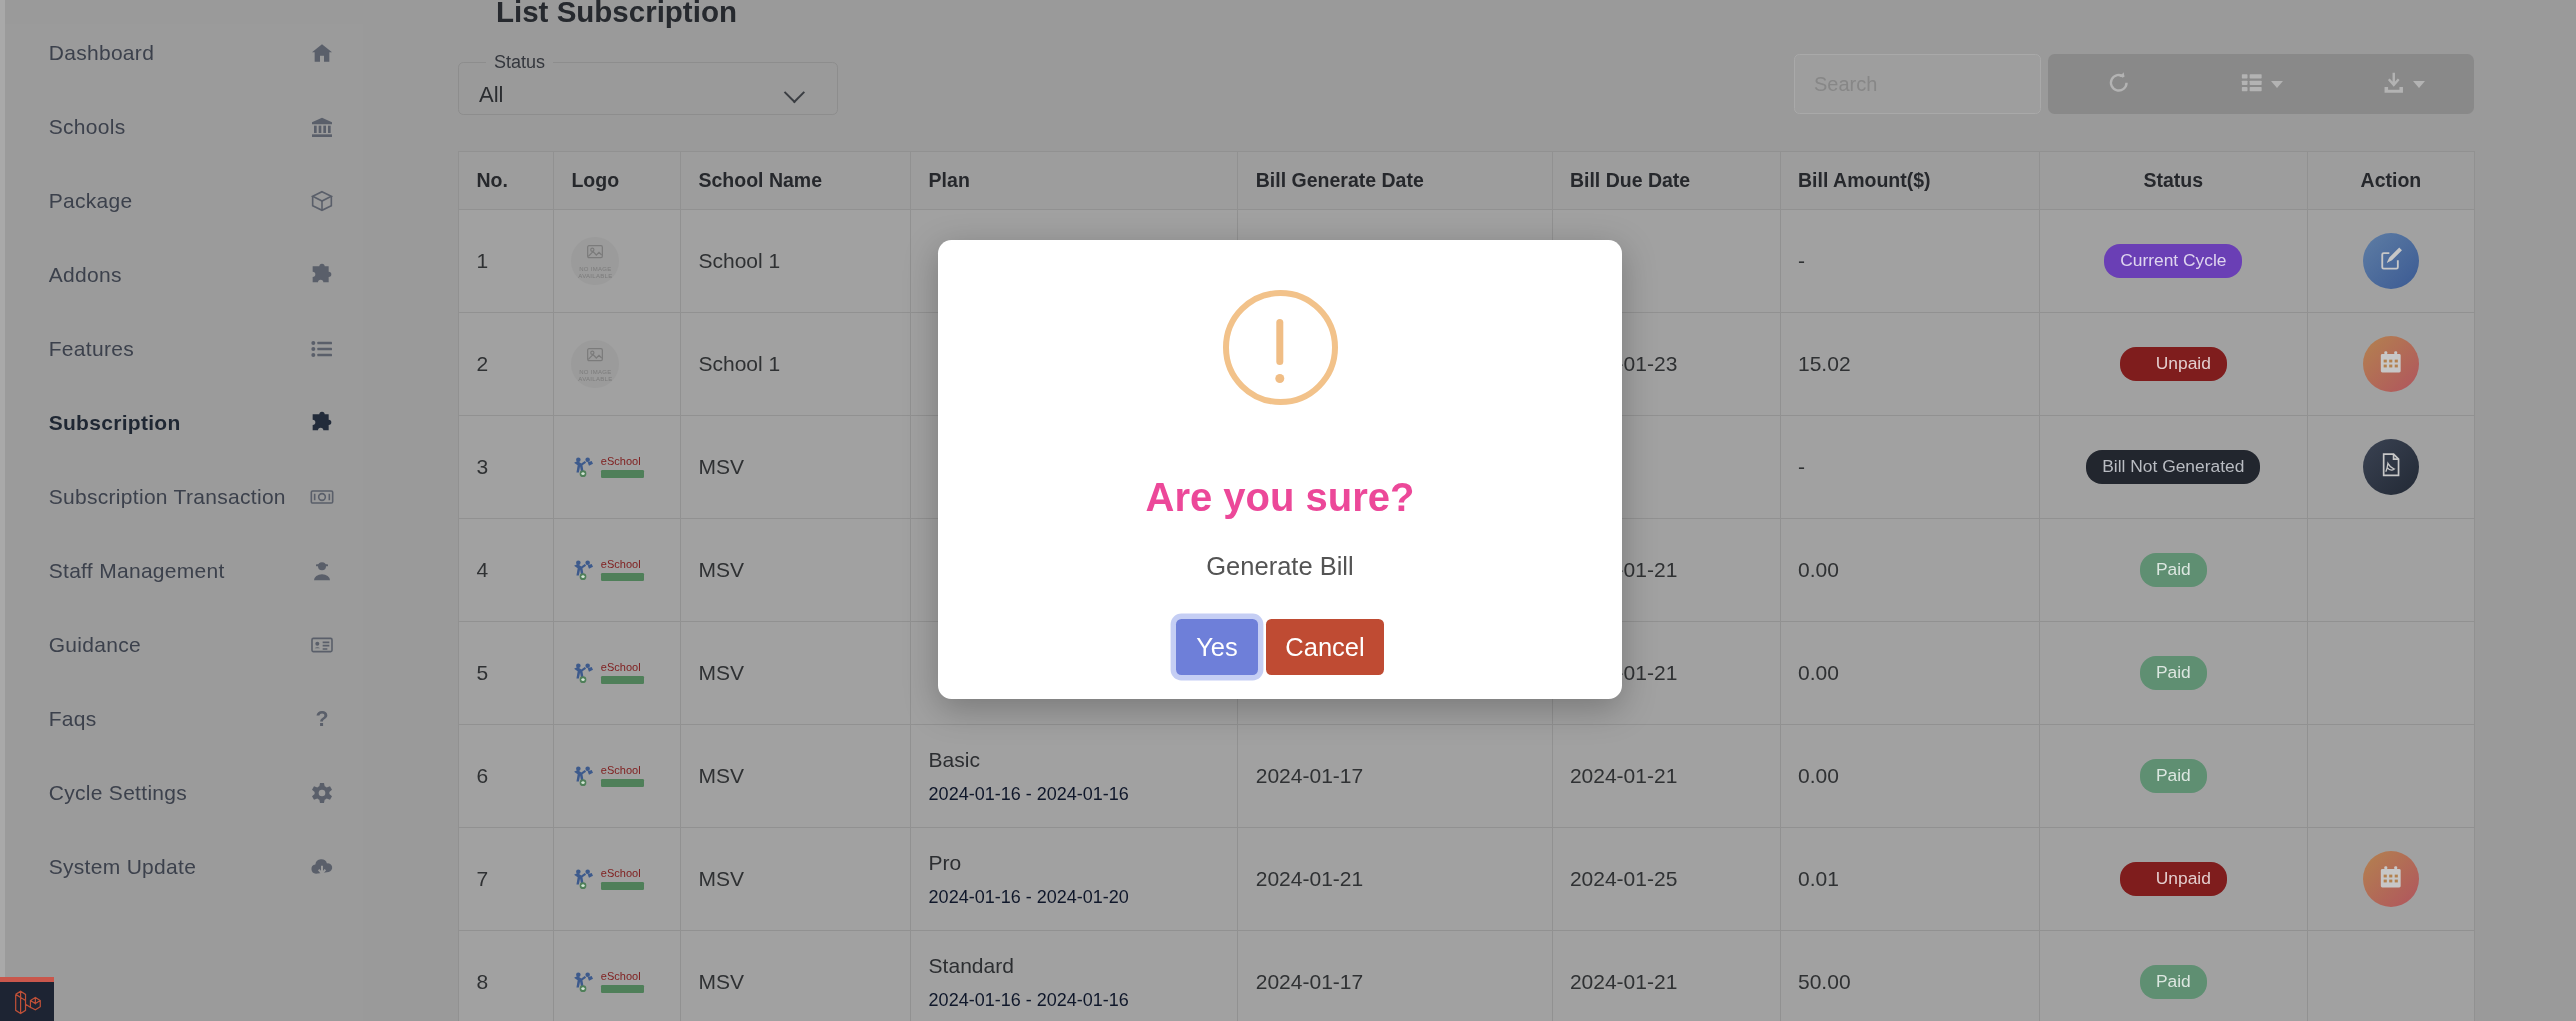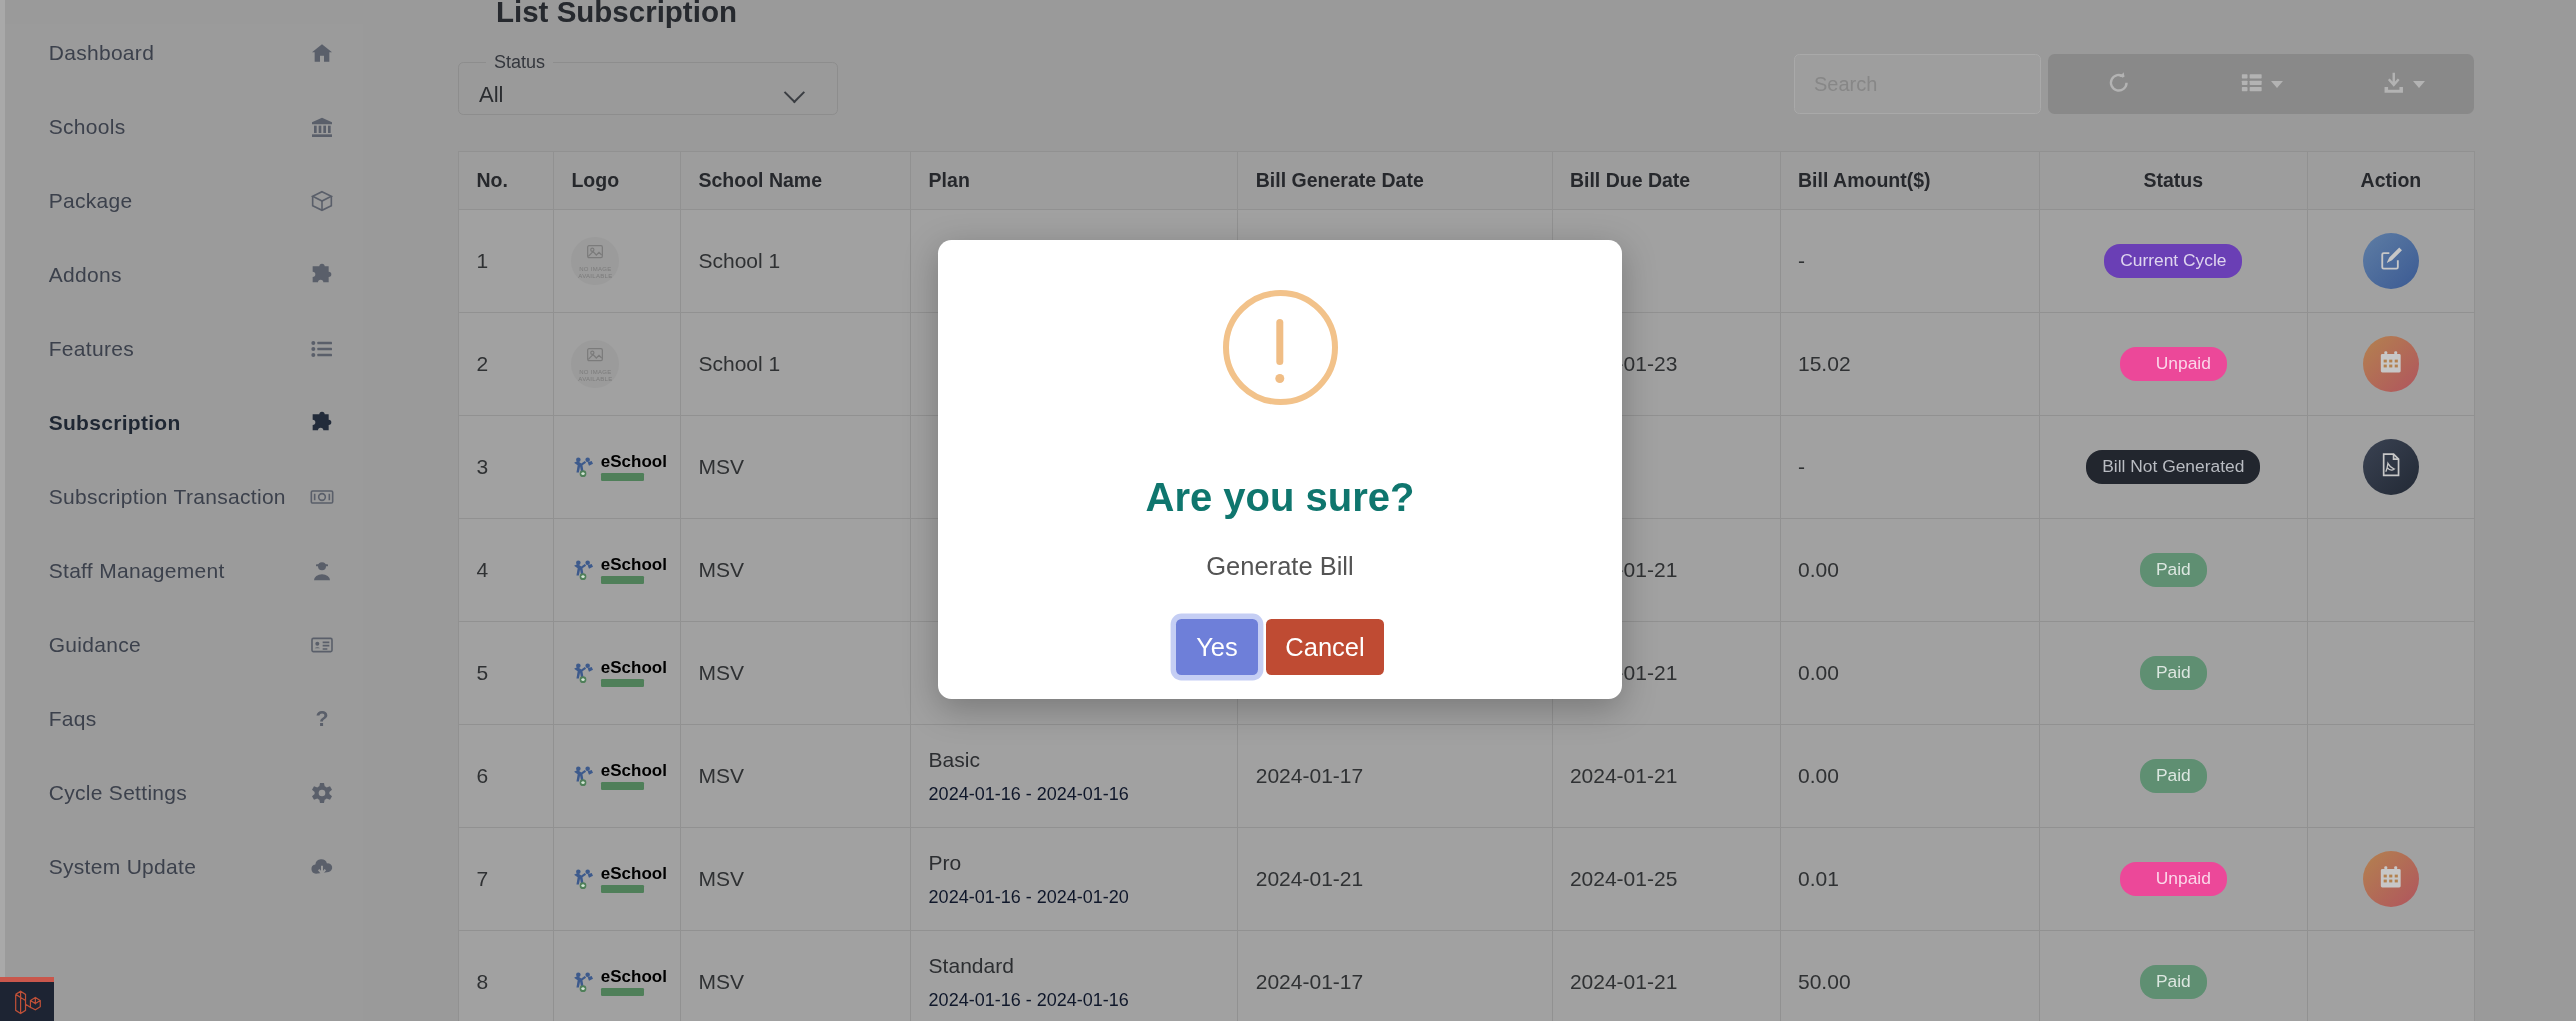--- a/index.html
+++ b/index.html
@@ -68,21 +68,21 @@
   .sub-table td { height:103px; font-size:21px; color:#2f3133; padding-left:17.4px; }
   .sub-table td.c-center { text-align:center; padding-left:0; }
   .plan-name { font-size:21px; color:#2c2e31; margin-bottom:12px; }
   .plan-range { font-size:18px; color:#0f172a; cursor:pointer; }
 
   .badge {
     display:inline-block; font-size:17.4px; border-radius:16px; color:rgba(255,255,255,0.78);
     padding:8.7px 16px; line-height:1;
   }
   .badge.current-cycle { background:#6a3fb5; }
-  .badge.unpaid { background:#ec4899;padding-left:36px; }
+  .badge.unpaid { background:#7f1d1d;padding-left:36px; }
   .badge.paid { background:#5f8f72; }
   .badge.not-generated { background:#22262e; color:#b9bcc2; }
 
   .action-circle {
     width:56px; height:56px; border-radius:50%; display:inline-flex;
     align-items:center; justify-content:center; cursor:pointer; color:#c7c7c7;
   }
   .action-circle svg { width:25.5px; height:25.5px; }
   .action-edit { background:linear-gradient(135deg,#5e7da4,#3b5a93); }
   .action-calendar { background:linear-gradient(135deg,#b3824f,#b0545e); }
@@ -91,39 +91,39 @@
   
   .no-image {
     width:48px; height:48px; border-radius:50%; background:#9b9b9b;
     display:flex; flex-direction:column; align-items:center; justify-content:center; color:#7b7b7b;
   }
   .no-image svg { width:16px; height:13.4px; margin-bottom:2px; }
   .no-image .t { font-size:6px; letter-spacing:0.3px; line-height:1.2; }
   .eschool-logo { display:flex; align-items:center; gap:5.4px; }
   .eschool-logo svg.mark { width:24px; height:24px; }
   .eschool-text { display:flex; flex-direction:column; }
-  .eschool-text .nm { font-size:17px; font-weight:700; color:#000000; line-height:1; }
+  .eschool-text .nm { font-size:11px; font-weight:400; color:#7f1d1d; line-height:1; }
   .eschool-text .bar { margin-top:2.7px; width:43px; height:7.4px; background:#4f7f59; border-radius:1.3px;
      display:flex; align-items:center; justify-content:center; }
   .eschool-text .bar span { font-size:5.4px; color:rgba(255,255,255,0.75); line-height:1; }
 
   
   .modal {
     position:absolute; left:938px; top:240px; width:684px; height:459px;
     background:#ffffff; border-radius:13.4px; z-index:50;
     box-shadow:0 9.4px 34px rgba(0,0,0,0.25);
     display:flex; flex-direction:column; align-items:center;
   }
   .warn-circle {
     margin-top:50px; width:115px; height:115px; border-radius:50%;
     border:6px solid #f2c28a; position:relative;
   }
   .warn-bar { position:absolute; left:50%; transform:translateX(-50%); top:23px; width:7.4px; height:46px; background:#f0bd85; border-radius:4px; }
   .warn-dot { position:absolute; left:50%; transform:translateX(-50%); top:78px; width:9.4px; height:9.4px; background:#f0bd85; border-radius:50%; }
-  .modal-title { margin-top:70px; font-size:40px; font-weight:700; color:#0f766e; }
+  .modal-title { margin-top:70px; font-size:40px; font-weight:700; color:#ec4899; }
   .modal-message { margin-top:32px; font-size:25.5px; color:#545454; }
   .modal-buttons { margin-top:38px; display:flex; gap:8px; align-items:center; }
   .btn { border:none; border-radius:5.4px; font-size:25.5px; color:#ffffff; cursor:pointer; font-family:"Liberation Sans", sans-serif; }
   .btn-yes { width:82px; height:56px; background:#6e7fd9; box-shadow:0 0 0 5.4px rgba(150,165,235,0.55); }
   .btn-cancel { width:118px; height:56px; background:#bf4b33; }
 
   
   .debugbar { position:absolute; left:0; bottom:0; width:54px; height:44px; cursor:pointer; }
   .debugbar .strip { height:4.7px; background:#c9574c; }
   .debugbar .body { height:40px; background:#1d2433; display:flex; align-items:center; justify-content:center; }

